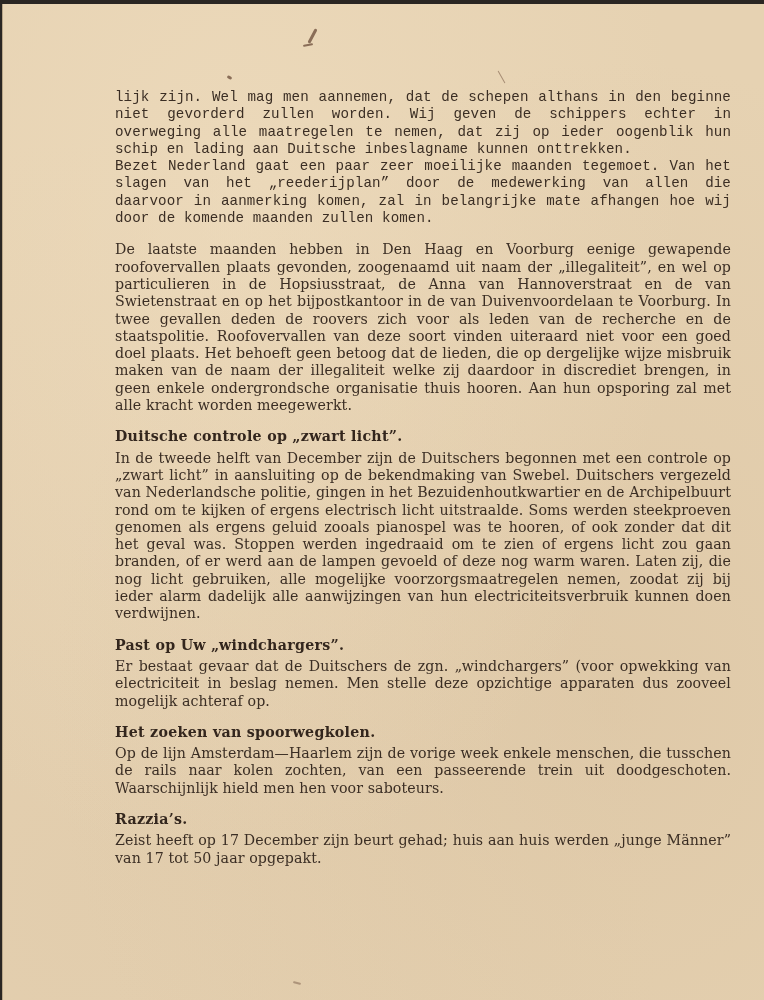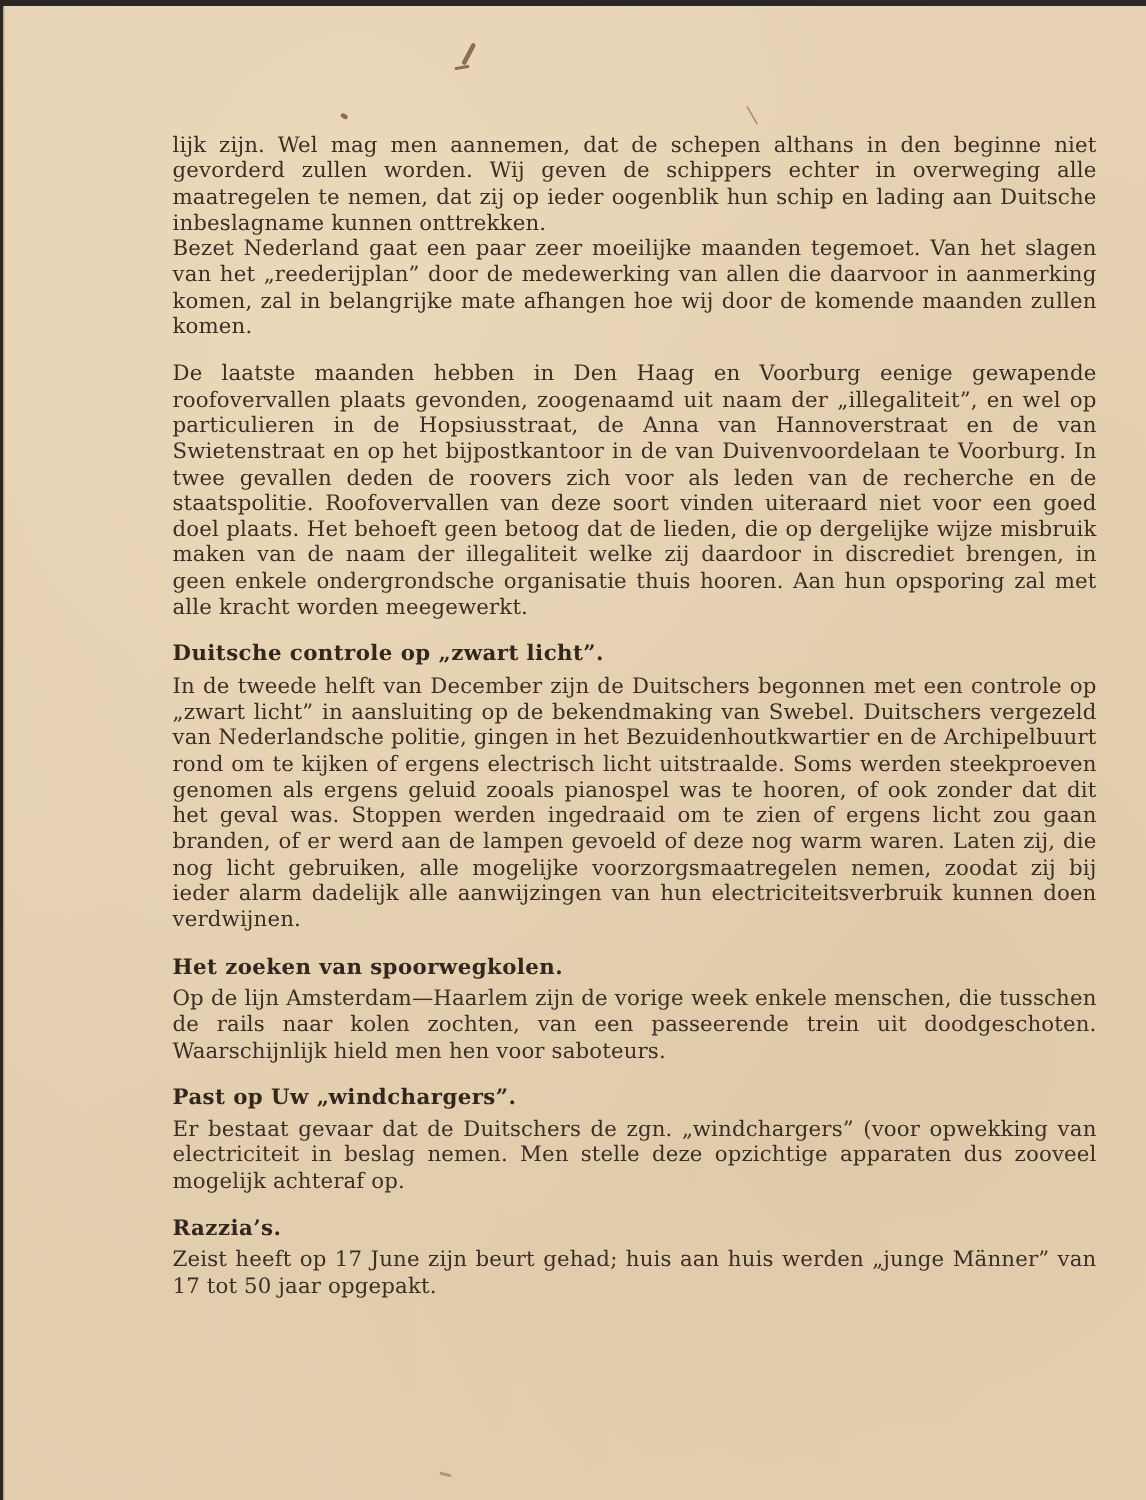--- a/index.html
+++ b/index.html
@@ -35,20 +35,21 @@
       width: 616px;
       font-family: "DejaVu Serif", serif;
       color: #3b2e24;
       font-size: 14.2px;
       line-height: 17.3px;
       text-align: justify;
       letter-spacing: 0.1px;
     }
     .para {
       margin: 0;
+      font-family: Liberation Mono, monospace;
     }
     .section {
       margin-top: 14px;
     }
     .heading {
       font-weight: bold;
       margin: 0 0 4px 0;
       font-size: 14.2px;
       color: #33261d;
       letter-spacing: 0.3px;
@@ -80,33 +81,33 @@
     </div>
 
     <div class="section">
       <p class="heading">Duitsche controle op „zwart licht”.</p>
       <div class="section-body">
         <p>In de tweede helft van December zijn de Duitschers begonnen met een controle op „zwart licht” in aansluiting op de bekendmaking van Swebel. Duitschers vergezeld van Nederlandsche politie, gingen in het Bezuidenhoutkwartier en de Archipelbuurt rond om te kijken of ergens electrisch licht uitstraalde. Soms werden steekproeven genomen als ergens geluid zooals pianospel was te hooren, of ook zonder dat dit het geval was. Stoppen werden ingedraaid om te zien of ergens licht zou gaan branden, of er werd aan de lampen gevoeld of deze nog warm waren. Laten zij, die nog licht gebruiken, alle mogelijke voorzorgsmaatregelen nemen, zoodat zij bij ieder alarm dadelijk alle aanwijzingen van hun electriciteitsverbruik kunnen doen verdwijnen.</p>
       </div>
     </div>
 
     <div class="section">
+      <p class="heading">Past op Uw „windchargers”.</p>
+      <div class="section-body">
+        <p>Er bestaat gevaar dat de Duitschers de zgn. „windchargers” (voor opwekking van electriciteit in beslag nemen. Men stelle deze opzichtige apparaten dus zooveel mogelijk achteraf op.</p>
+      </div>
+    </div>
+
+    <div class="section">
       <p class="heading">Het zoeken van spoorwegkolen.</p>
       <div class="section-body">
         <p>Op de lijn Amsterdam—Haarlem zijn de vorige week enkele menschen, die tusschen de rails naar kolen zochten, van een passeerende trein uit doodgeschoten. Waarschijnlijk hield men hen voor saboteurs.</p>
       </div>
     </div>
 
     <div class="section">
-      <p class="heading">Past op Uw „windchargers”.</p>
-      <div class="section-body">
-        <p>Er bestaat gevaar dat de Duitschers de zgn. „windchargers” (voor opwekking van electriciteit in beslag nemen. Men stelle deze opzichtige apparaten dus zooveel mogelijk achteraf op.</p>
-      </div>
-    </div>
-
-    <div class="section">
       <p class="heading">Razzia’s.</p>
       <div class="section-body">
-        <p>Zeist heeft op 17 June zijn beurt gehad; huis aan huis werden „junge Männer” van 17 tot 50 jaar opgepakt.</p>
+        <p>Zeist heeft op 17 December zijn beurt gehad; huis aan huis werden „junge Männer” van 17 tot 50 jaar opgepakt.</p>
       </div>
     </div>
   </div>
 </div>
 
 </body></html>

